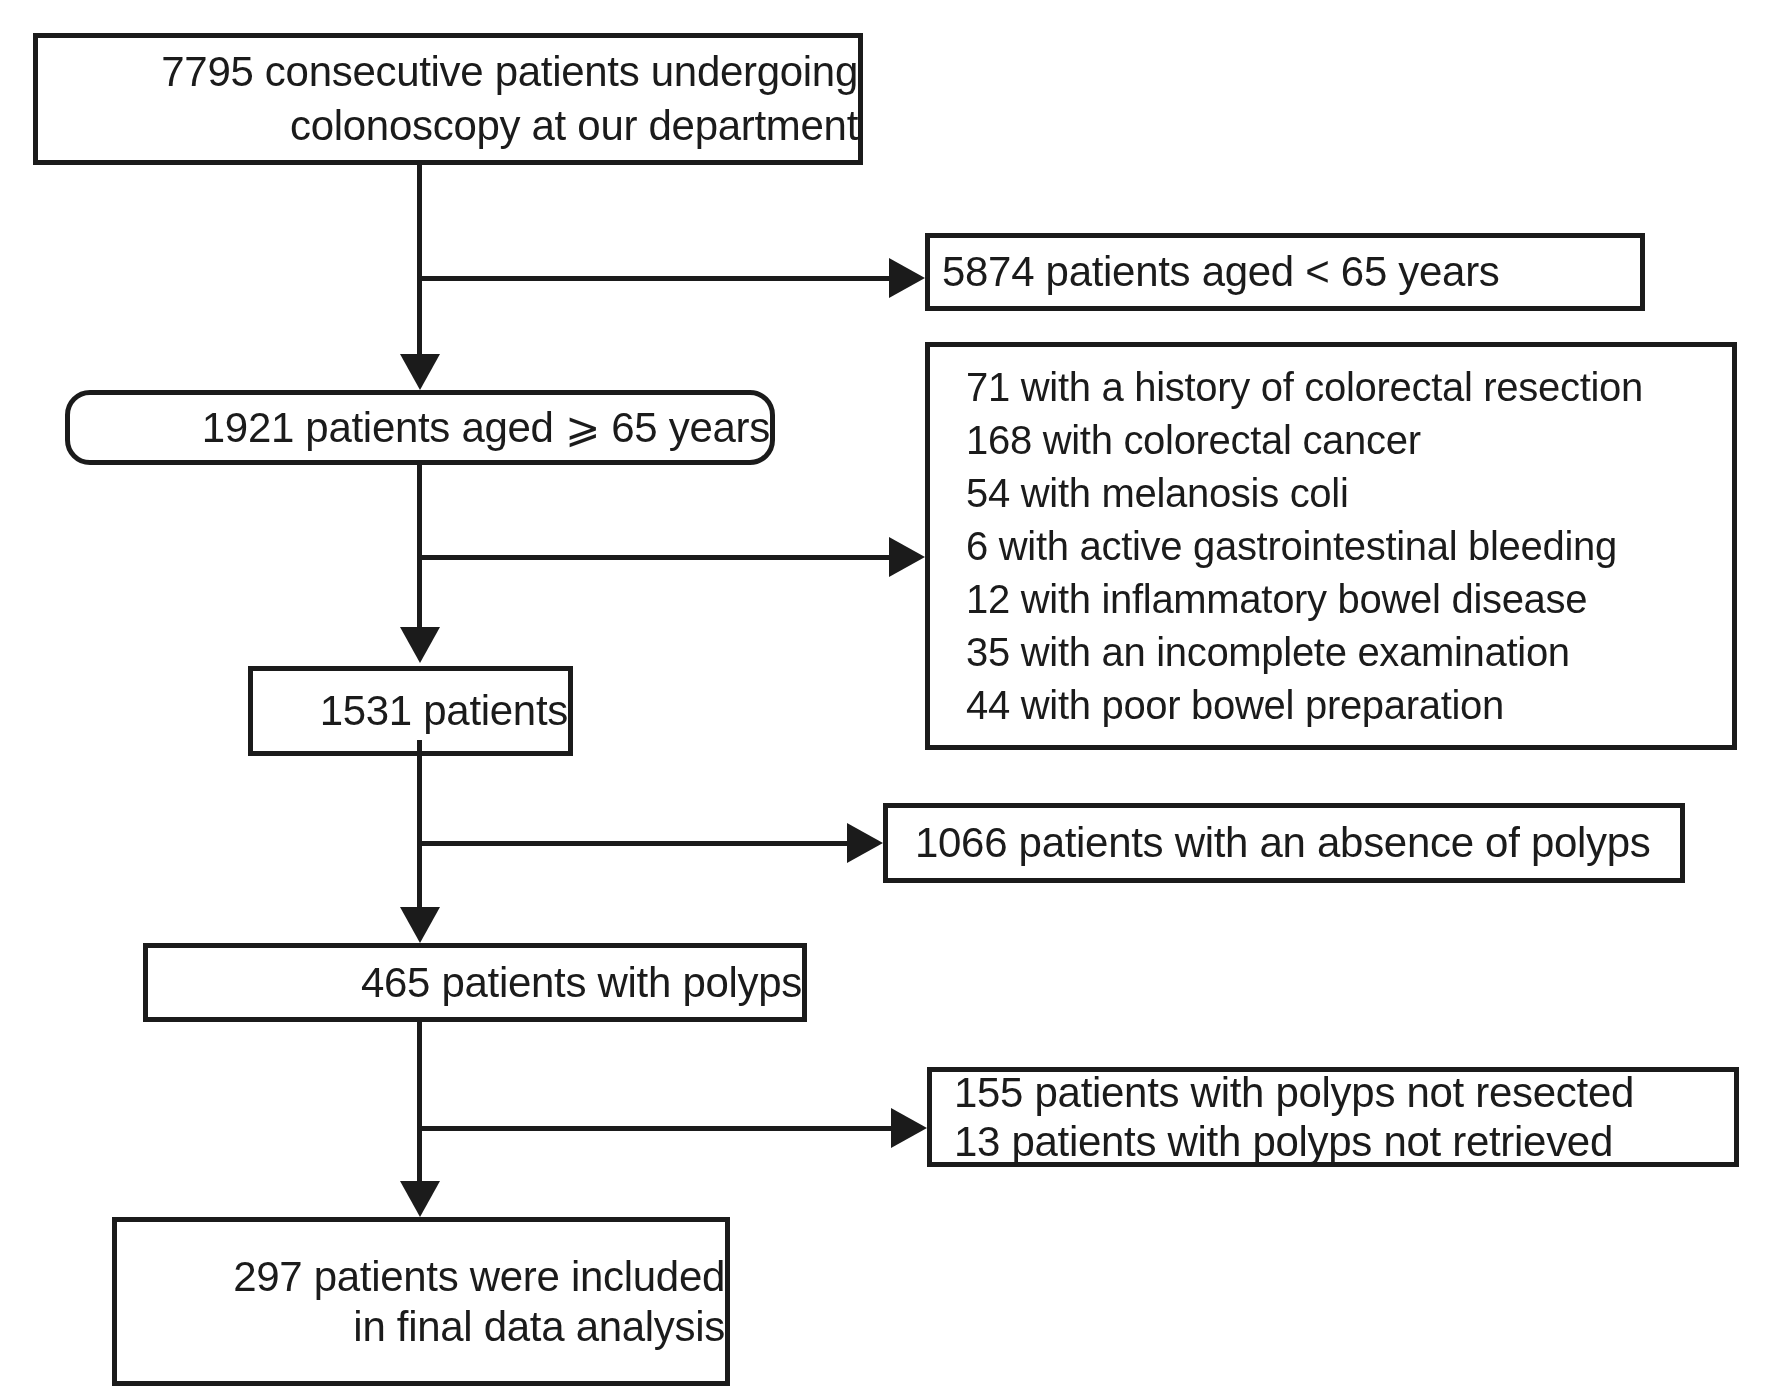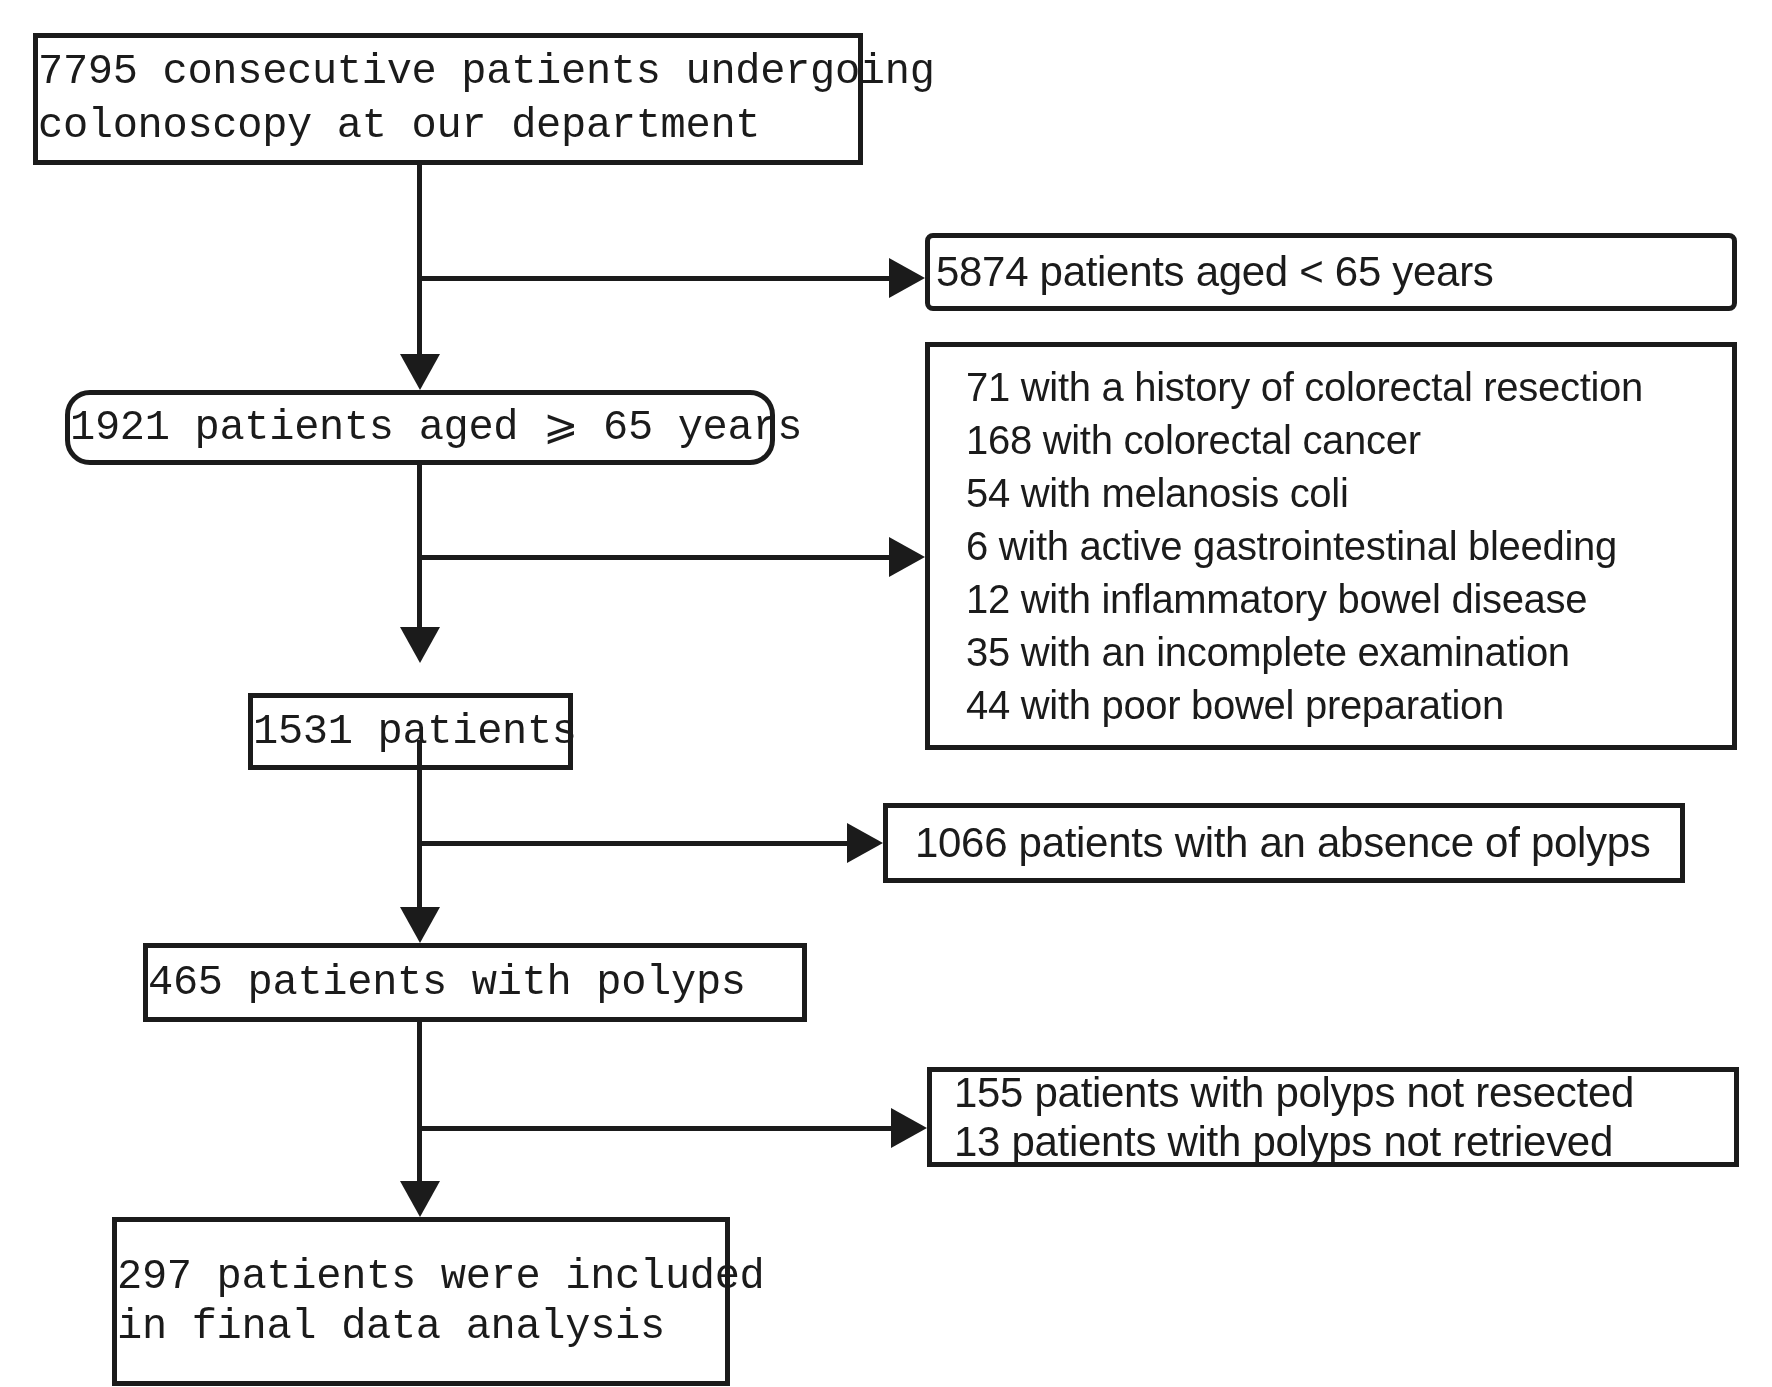--- a/index.html
+++ b/index.html
@@ -25,30 +25,30 @@
     background: #ffffff;
     box-sizing: border-box;
     display: flex;
     flex-direction: column;
     justify-content: center;
     font-size: 42px;
     letter-spacing: -0.3px;
     line-height: 52px;
     white-space: nowrap;
   }
-  .box.centered { align-items: flex-start; text-align: center; font-family: Liberation Mono, monospace; }
+  .box.centered { align-items: flex-end; text-align: center; }
   .box.lefted   { align-items: flex-start; text-align: left; }
   .box .ln { display: block; }
 
   
   #b-enrolled        { left: 33px;  top: 33px;   width: 830px; height: 132px; line-height: 54px; }
-  #b-under65         { left: 925px; top: 233px;  width: 812px; height: 78px;  padding-left: 6px; border-radius: 8px; }
+  #b-under65         { left: 925px; top: 233px;  width: 720px; height: 78px;  padding-left: 12px; }
   #b-aged65          { left: 65px;  top: 390px;  width: 710px; height: 75px; border-radius: 25px; }
   #b-exclusions      { left: 925px; top: 342px;  width: 812px; height: 408px; padding-left: 36px; font-size: 40px; line-height: 53px; }
-  #b-after-exclusion { left: 248px; top: 693px;  width: 325px; height: 77px; }
+  #b-after-exclusion { left: 248px; top: 666px;  width: 325px; height: 90px; }
   #b-no-polyps       { left: 883px; top: 803px;  width: 802px; height: 80px;  padding-left: 27px; }
   #b-with-polyps     { left: 143px; top: 943px;  width: 664px; height: 79px; }
   #b-polyps-excluded { left: 927px; top: 1067px; width: 812px; height: 100px; padding-left: 22px; line-height: 49px; }
   #b-final           { left: 112px; top: 1217px; width: 618px; height: 169px; line-height: 50px; }
 
   
   .vline, .hline {
     position: absolute;
     background: #1b1b1b;
   }

